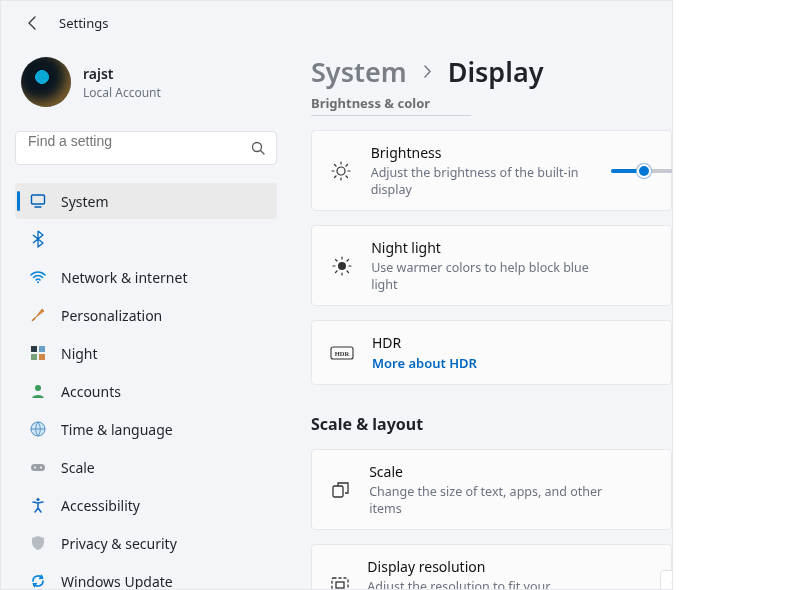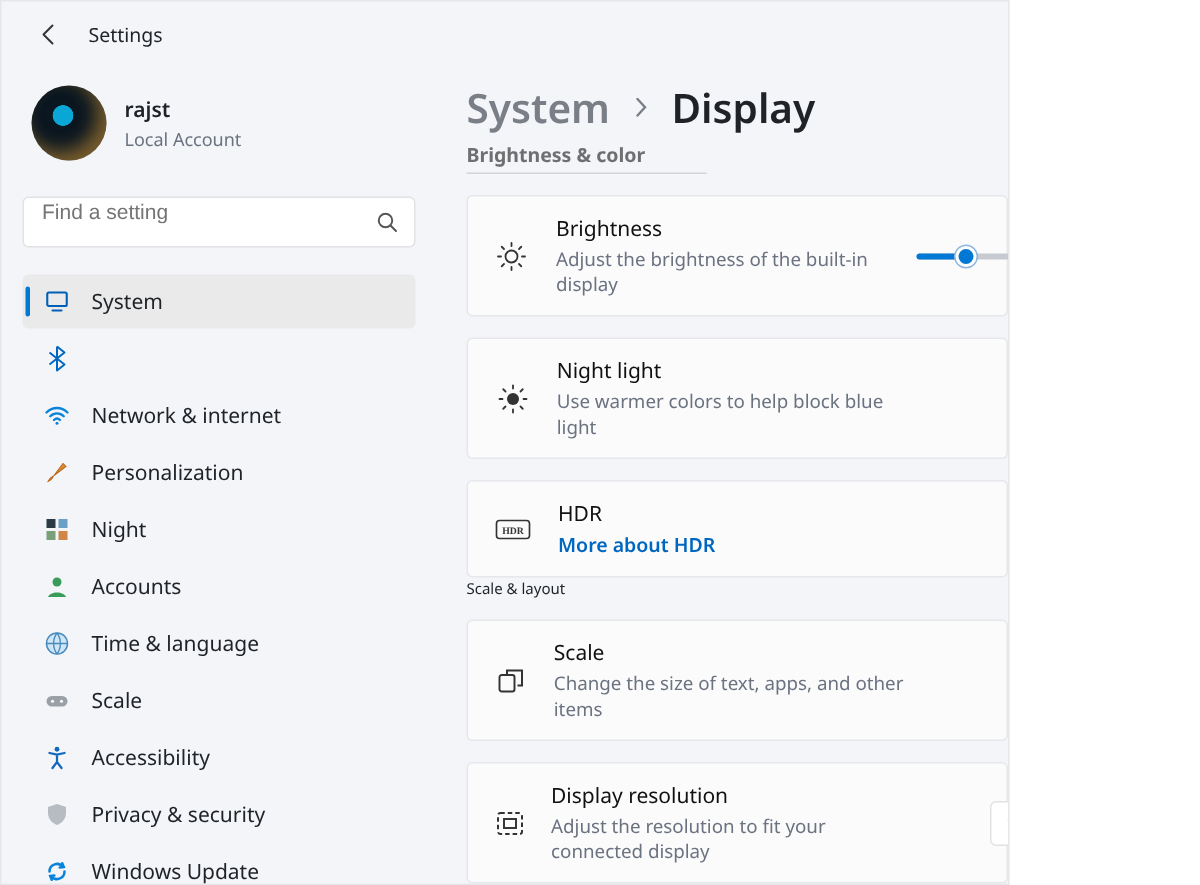--- a/index.html
+++ b/index.html
@@ -69,21 +69,21 @@
   .slider { position:absolute; right:-60px; top:50%; transform:translateY(-50%);
     height:16px; width:120px; }
   .slider .tr{height:4px;background:#c7cbd1;border-radius:2px;position:relative;
     top:6px;}
   .slider .fl{position:absolute;left:0;top:6px;height:4px;width:32px;
     background:var(--blue2);border-radius:2px;}
   .slider .th{position:absolute;left:26px;top:1px;width:14px;height:14px;
     border-radius:50%;background:var(--blue2);border:2px solid #fff;
     box-shadow:0 0 0 1px #8fb6de;}
 
-  .sect{font-size:10px;font-weight:400;}
+  .sect{margin-top:28px;font-size:16px;font-weight:700;}
   .resbox{position:absolute;top:50%;transform:translateY(-50%);right:-62px;
     padding:5px 10px;border:1px solid var(--line2);border-radius:4px;
     background:#fff;font-size:13px;color:#111;}
 
   svg{display:block;}
 </style>
 </head>
 <body>
 
 <div class="frame">

